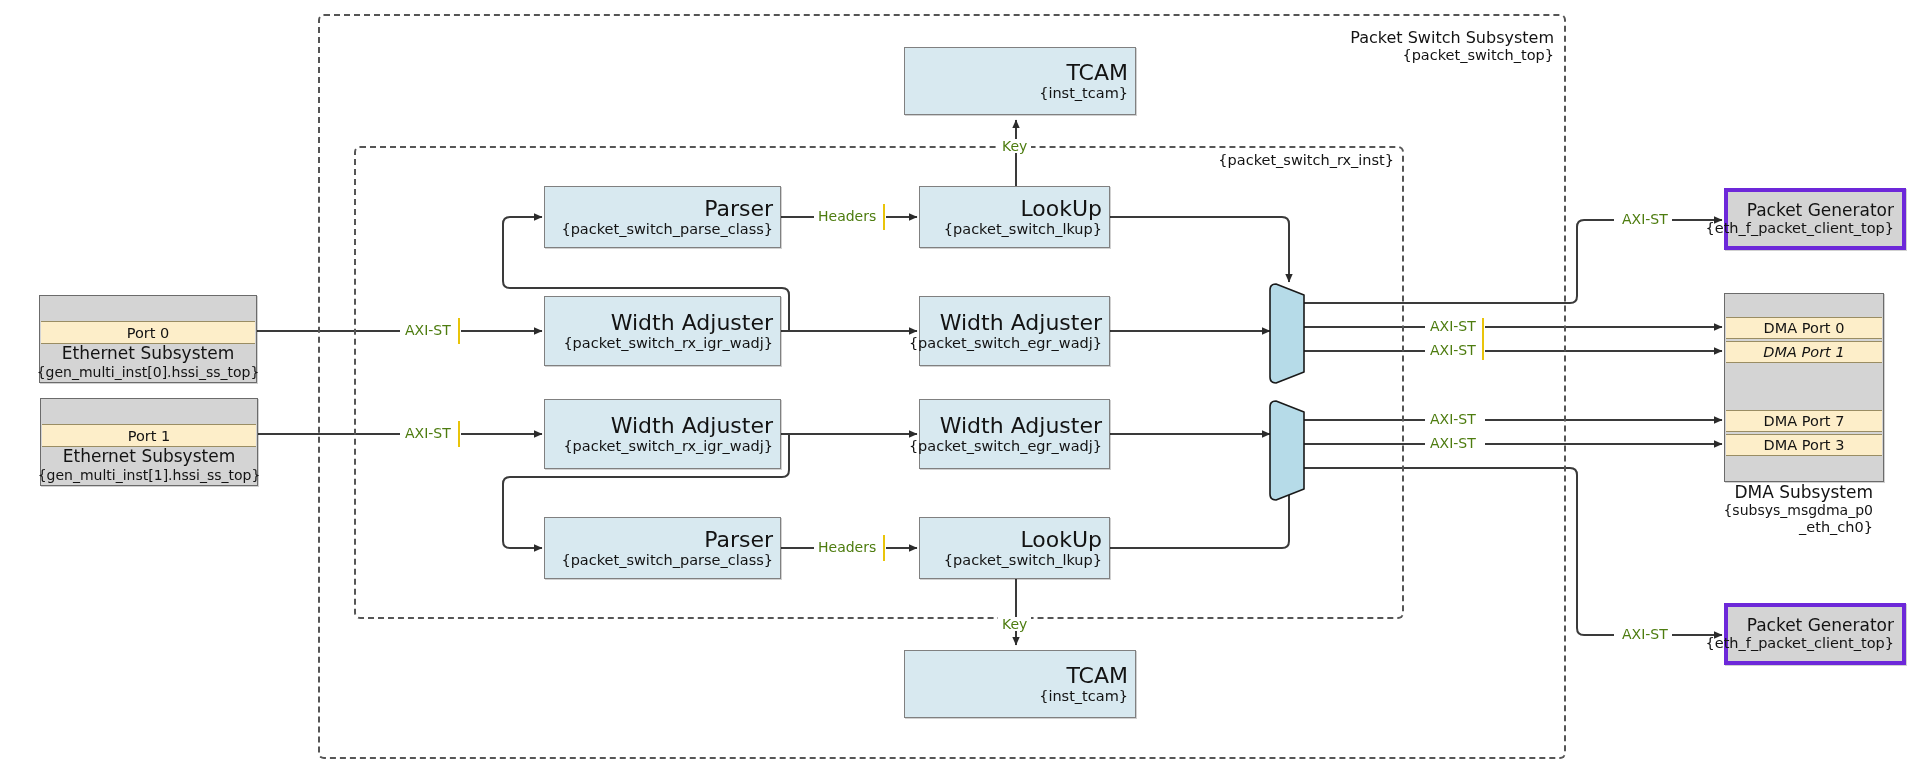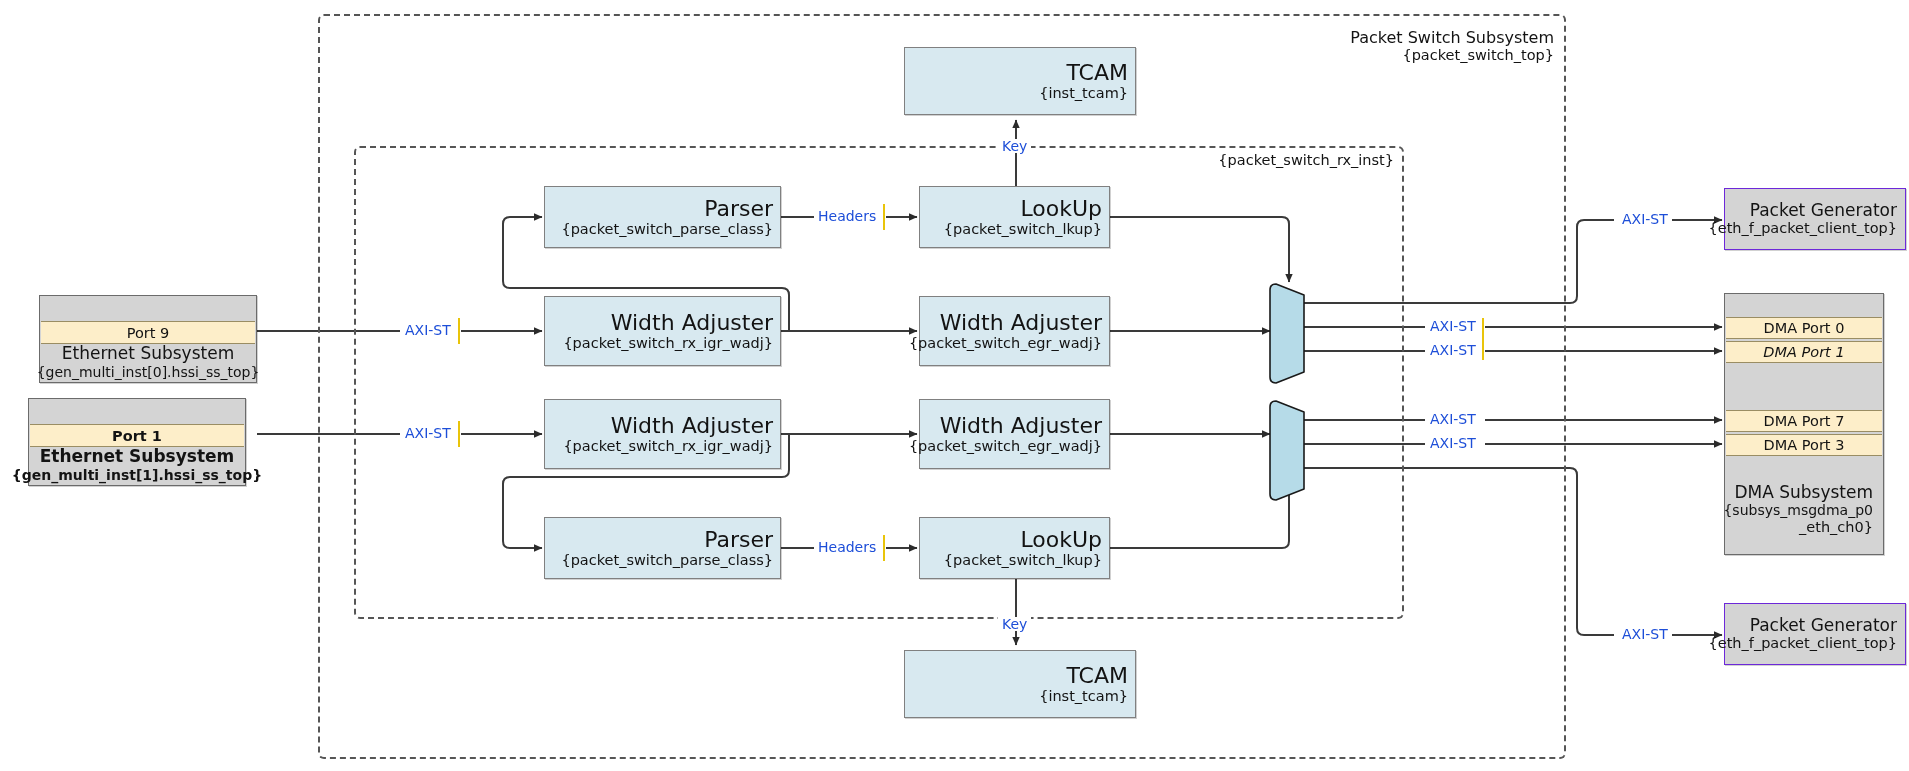--- a/index.html
+++ b/index.html
@@ -20,21 +20,21 @@
     display:flex;flex-direction:column;justify-content:center;
     align-items:flex-end;
     padding:2px 7px 2px 6px;
   }
   .blk .t1{font-size:22px;color:#131313;line-height:1.12;white-space:nowrap;}
   .blk .t2{font-size:14.5px;color:#131313;line-height:1.12;white-space:nowrap;}
 
   
   .gblk{
     background:#d4d4d4;
-    border:1px solid #6d28d9;
+    border:4px solid #6d28d9;
     box-shadow:1px 1px 0 rgba(0,0,0,.18);
     display:flex;flex-direction:column;justify-content:center;align-items:flex-end;
     padding:2px 8px;
   }
   .gblk .t1{font-size:17px;color:#131313;line-height:1.15;white-space:nowrap;}
   .gblk .t2{font-size:14.5px;color:#131313;line-height:1.15;white-space:nowrap;}
 
   
   .gcont{
     background:#d4d4d4;border:1px solid #6b6b6b;
@@ -63,21 +63,21 @@
   }
   .frame-label{
     position:absolute;text-align:right;color:#131313;line-height:1.2;
     white-space:nowrap;
   }
   .frame-label .l1{font-size:16px;}
   .frame-label .l2{font-size:14.5px;}
 
   
   .wlab{
-    position:absolute;font-size:14px;color:#1d4ed8;background:#fff;
+    position:absolute;font-size:14px;color:#4d7c0f;background:#fff;
     padding:0 4px;white-space:nowrap;line-height:1;
   }
   .ytick{position:absolute;width:2px;background:#e9c40a;}
 </style>
 </head>
 <body>
 
 <div id="stage">
 
   <svg id="wires" viewBox="0 0 1909 771">
@@ -148,28 +148,28 @@
     <div class="l1">Packet Switch Subsystem</div>
     <div class="l2">{packet_switch_top}</div>
   </div>
 
   <div class="dash" style="left:340px;top:146px;width:1050px;height:473px;"></div>
   <div class="frame-label" style="left:980px;top:152px;width:400px;">
     <div class="l2">{packet_switch_rx_inst}</div>
   </div>
 
   <div class="gcont box" style="left:25px;top:295px;width:218px;height:88px;">
-    <div class="port" style="top:25px;height:21px;">Port 9</div>
+    <div class="port" style="top:25px;height:21px;">Port 0</div>
     <div class="cap" style="top:46px;height:40px;">
       <div class="t1">Ethernet Subsystem</div>
       <div class="t2">{gen_multi_inst[0].hssi_ss_top}</div>
     </div>
   </div>
 
-  <div class="gcont box" style="left:14px;top:398px;width:218px;height:88px;font-weight:bold;">
+  <div class="gcont box" style="left:26px;top:398px;width:218px;height:88px;">
     <div class="port" style="top:25px;height:21px;">Port 1</div>
     <div class="cap" style="top:46px;height:40px;">
       <div class="t1">Ethernet Subsystem</div>
       <div class="t2">{gen_multi_inst[1].hssi_ss_top}</div>
     </div>
   </div>
 
   <div class="blk box" style="left:890px;top:47px;width:232px;height:68px;">
     <div class="t1">TCAM</div>
     <div class="t2">{inst_tcam}</div>
@@ -223,21 +223,21 @@
   <div class="gblk box" style="left:1710px;top:188px;width:182px;height:62px;">
     <div class="t1">Packet Generator</div>
     <div class="t2">{eth_f_packet_client_top}</div>
   </div>
 
   <div class="gblk box" style="left:1710px;top:603px;width:182px;height:62px;">
     <div class="t1">Packet Generator</div>
     <div class="t2">{eth_f_packet_client_top}</div>
   </div>
 
-  <div class="gcont box" style="left:1710px;top:293px;width:160px;height:262px;">
+  <div class="gcont box" style="left:1710px;top:293px;width:160px;height:189px;">
     <div class="port" style="top:23px;height:20px;">DMA Port 0</div>
     <div class="port" style="top:47px;height:20px;font-style:italic;">DMA Port 1</div>
     <div class="port" style="top:116px;height:20px;">DMA Port 7</div>
     <div class="port" style="top:140px;height:20px;">DMA Port 3</div>
     <div class="cap" style="top:175px;height:80px;align-items:flex-end;padding-right:10px;">
       <div class="t1">DMA Subsystem</div>
       <div class="t2">{subsys_msgdma_p0</div>
       <div class="t3">_eth_ch0}</div>
     </div>
   </div>

